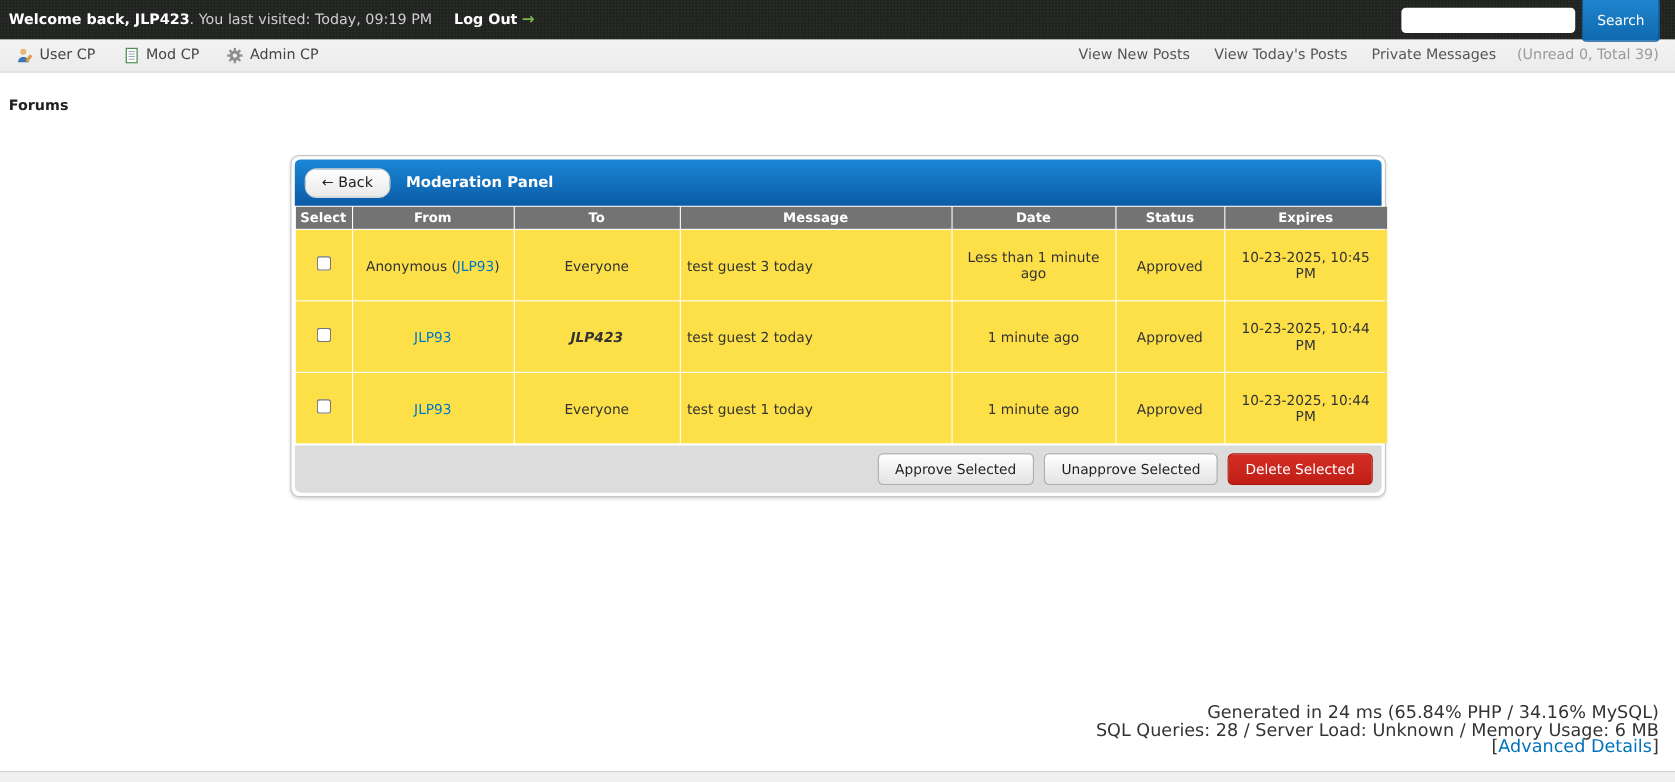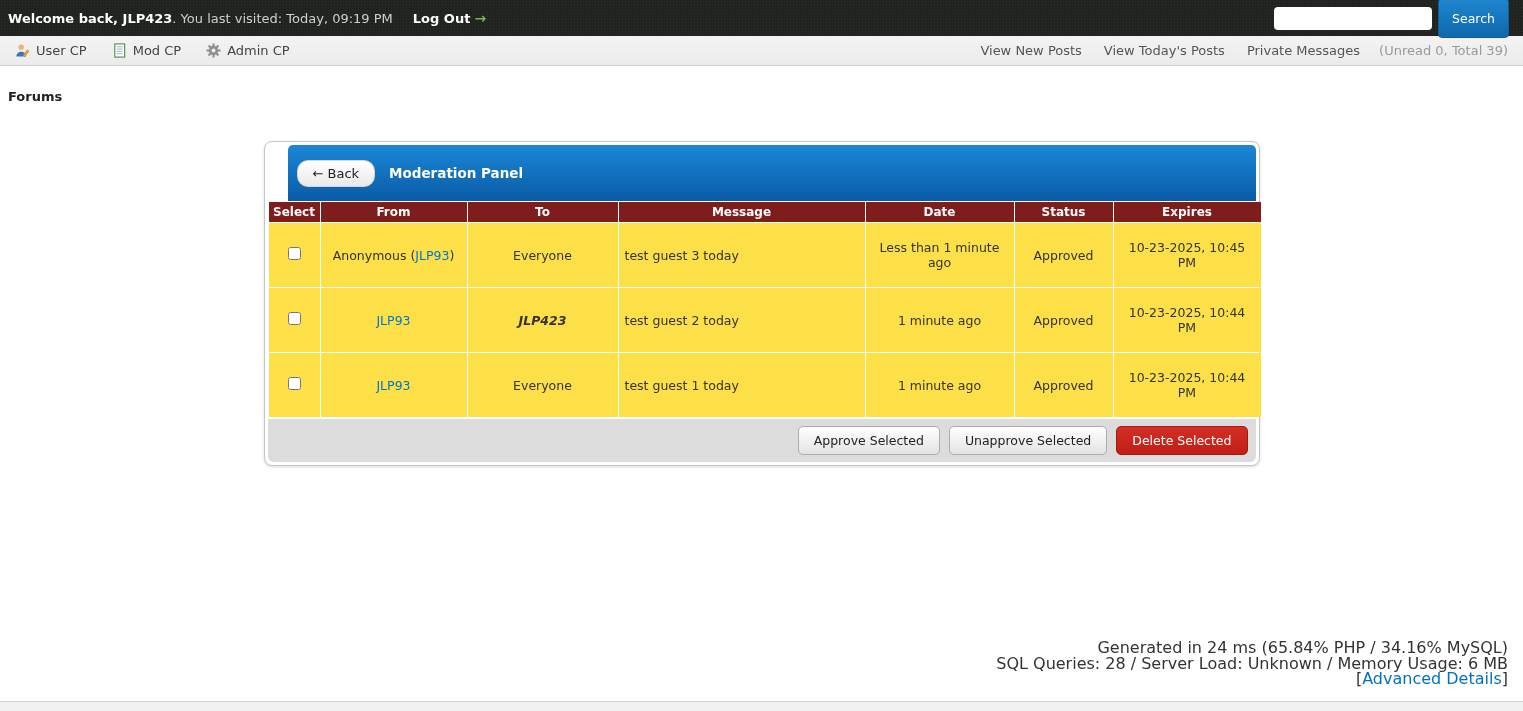--- a/index.html
+++ b/index.html
@@ -84,27 +84,26 @@
   .panel {
     width:996px;
     margin:37px auto 0;
     border:1px solid #c6c6c6;
     border-radius:8px;
     background:#ffffff;
     padding:3px;
     box-shadow:0 1px 3px rgba(0,0,0,0.15);
   }
   .panel-header {
-    height:56px;
+    height:42px;
     border-radius:5px 5px 0 0;
     background:linear-gradient(#1b87d6, #0a5ba6);
     display:flex;
     align-items:center;
     padding:0 9px;
-    margin-left:20px;
   }
   .back-btn {
     background:linear-gradient(#ffffff, #e9e9e9);
     border:1px solid #d6d6d6;
     border-radius:11px;
     padding:5px 15px;
     font-family:"DejaVu Sans", sans-serif;
     font-size:13px;
     color:#222;
     cursor:pointer;
@@ -116,21 +115,21 @@
     margin-left:14px;
   }
   table.mod-table {
     width:100%;
     table-layout:fixed;
     border-collapse:separate;
     border-spacing:1px;
     margin-top:0;
   }
   .mod-table th {
-    background:#7f1d1d;
+    background:#737373;
     color:#ffffff;
     font-size:12px;
     font-weight:bold;
     padding:3px 4px;
     text-align:center;
   }
   .mod-table td {
     background:#fde047;
     font-size:12.5px;
     color:#333;

